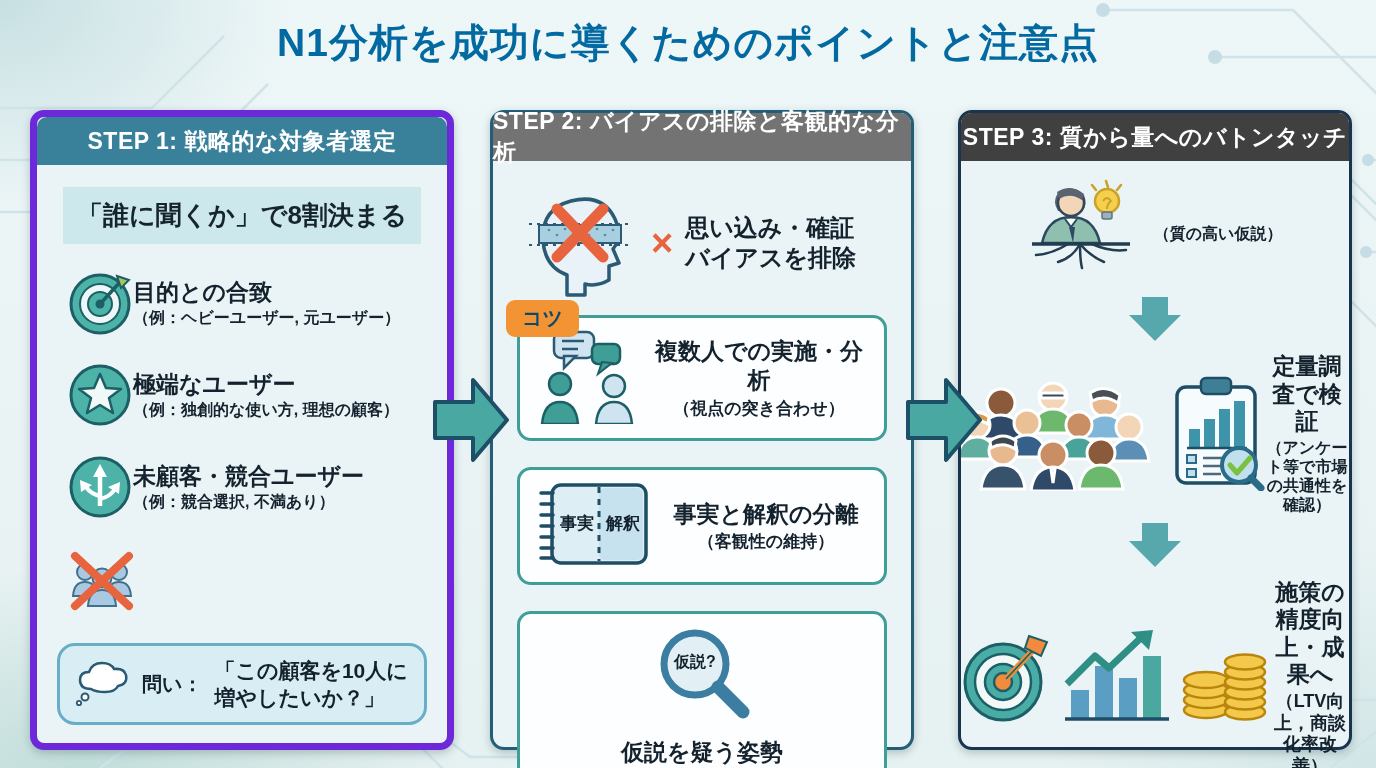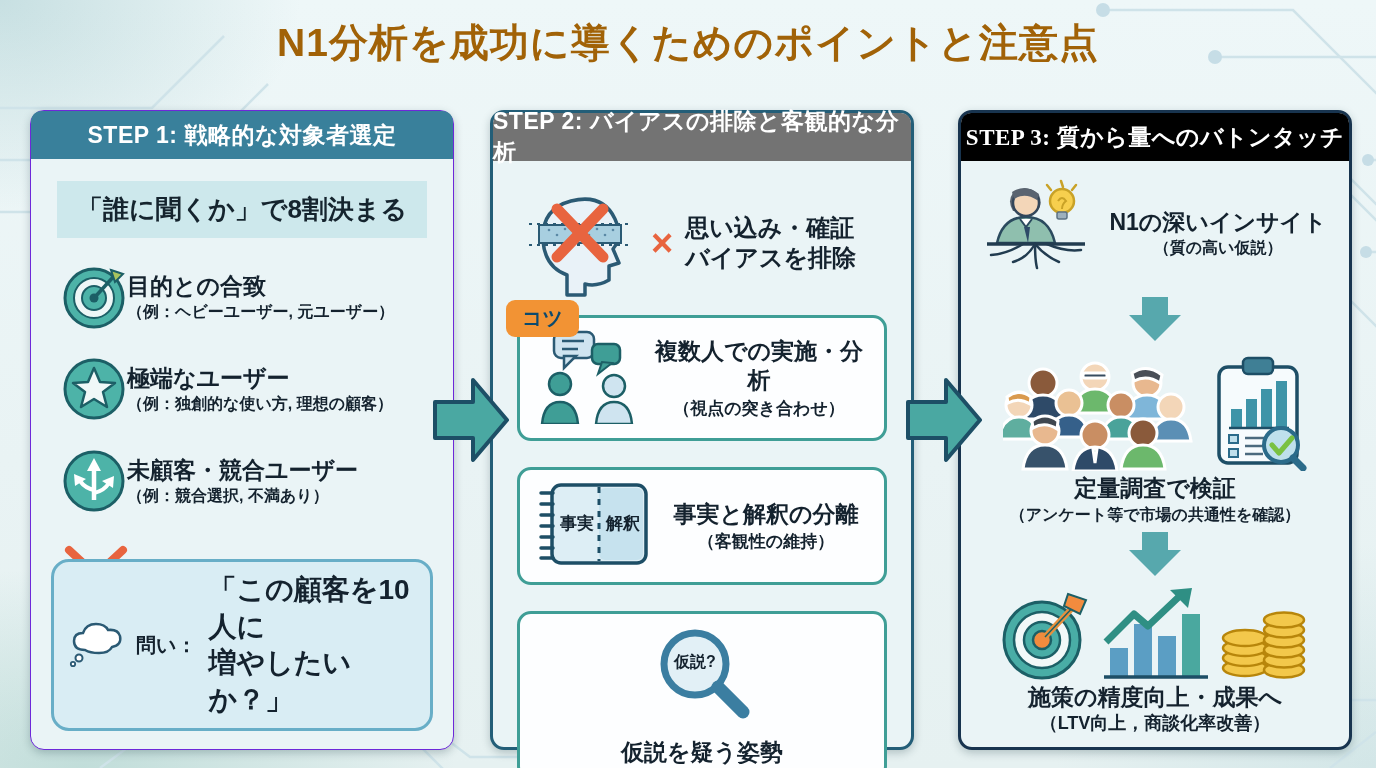--- a/index.html
+++ b/index.html
@@ -9,56 +9,56 @@
     background:
       radial-gradient(430px 300px at 0% 0%, rgba(110,170,175,.30), transparent 70%),
       radial-gradient(520px 280px at 6% 100%, rgba(115,180,168,.32), transparent 72%),
       radial-gradient(460px 320px at 100% 100%, rgba(140,190,195,.22), transparent 70%),
       linear-gradient(180deg,#eef7f8 0%,#e9f3f4 60%,#e6f1f1 100%);
     color:#14222e;
   }
   .bg-circuit{position:absolute;inset:0;z-index:0;pointer-events:none;}
   .main-title{
     position:absolute;top:16px;left:0;right:0;z-index:2;
-    text-align:center;font-size:39px;font-weight:800;color:#a16207;letter-spacing:1px;
+    text-align:center;font-size:39px;font-weight:800;color:#0369a1;letter-spacing:1px;
   }
   .step-card{
     position:absolute;top:110px;height:640px;z-index:1;
     background:#eaf4f6;border-radius:14px;box-shadow:0 3px 8px rgba(20,50,60,.25);
     box-sizing:border-box;
   }
-  .card-1{left:30px;width:424px;border:1px solid #6d28d9;}
+  .card-1{left:30px;width:424px;border:7px solid #6d28d9;}
   .card-2{left:490px;width:424px;border:3px solid #235e78;}
   .card-3{left:958px;width:394px;border:3px solid #18344f;}
   .step-header{
     height:48px;border-radius:10px 10px 0 0;display:flex;align-items:center;justify-content:center;
     color:#ffffff;font-size:23px;font-weight:700;letter-spacing:.5px;
   }
   .card-1 .step-header{background:#39809b;}
   .card-2 .step-header{background:#737373;}
-  .card-3 .step-header{background:#000000;font-family:Liberation Serif, serif;}
+  .card-3 .step-header{background:#404040;}
 
   
   .hl-box{
     margin:22px 26px 4px 26px;background:#cde8ec;border-radius:0;
     text-align:center;font-size:26px;font-weight:800;padding:11px 2px;color:#15242e;
   }
   .s1-item{display:flex;align-items:center;margin:26px 8px 0 30px;}
   .s1-icon{flex:none;width:66px;height:66px;}
   .s1-text{line-height:1.2;}
   .s1-title{font-size:23px;font-weight:800;}
   .s1-sub{font-size:16px;font-weight:700;margin-top:2px;}
   .x-prefix{color:#e8643f;font-weight:900;font-size:27px;margin-right:6px;vertical-align:-1px;}
   .question-box{
     position:absolute;left:20px;right:20px;bottom:18px;
     background:#d9edf4;border:3px solid #68aec7;border-radius:18px;
     display:flex;align-items:center;gap:12px;padding:10px 14px;box-sizing:border-box;
   }
   .q-label{font-size:20px;font-weight:700;white-space:nowrap;}
-  .q-text{font-size:28px;font-weight:800;line-height:1.3;}
+  .q-text{font-size:21px;font-weight:800;line-height:1.3;}
 
   
   .s2-warning{display:flex;align-items:center;gap:12px;margin:24px 8px 14px 34px;height:116px;}
   .s2-x{color:#e8643f;font-size:38px;font-weight:900;line-height:1;}
   .s2-warn-text{font-size:24px;font-weight:800;line-height:1.25;}
   .s2-boxes{margin:0 24px;}
   .s2-box{
     position:relative;background:#fdfeff;border:3px solid #3f9e96;border-radius:14px;
     display:flex;align-items:center;gap:10px;padding:10px 10px 10px 16px;
     min-height:116px;box-sizing:border-box;margin-bottom:26px;
@@ -79,21 +79,21 @@
 
   
   .s3-stack{display:flex;flex-direction:column;align-items:center;padding-top:16px;}
   .s3-stage1{display:flex;align-items:center;gap:6px;}
   .s3-text{text-align:center;line-height:1.2;}
   .s3-title{font-size:23px;font-weight:800;}
   .s3-sub{font-size:16px;font-weight:700;margin-top:2px;}
   .s3-sub-wide{font-size:16px;font-weight:700;margin-top:2px;}
   .s3-arrow{margin:8px 0;}
   .s3-iconrow{display:flex;align-items:flex-end;gap:8px;}
-  .s3-stage{display:flex;flex-direction:column;align-items:center;}
+  .s3-stage{display:flex;flex-direction:row;align-items:center;}
 
   .flow-arrow{position:absolute;top:372px;z-index:5;}
   .flow-arrow-1{left:433px;}
   .flow-arrow-2{left:906px;}
 </style>
 </head>
 <body>
 
 <svg class="bg-circuit" width="1376" height="768" viewBox="0 0 1376 768">
   <g stroke="#cfe3e9" stroke-width="2.5" fill="none">
@@ -341,21 +341,20 @@
           <g fill="none" stroke="#223c50" stroke-width="2.5" stroke-linecap="round">
             <path d="M52,67 q-8,14 -22,18"></path>
             <path d="M52,67 q10,12 24,18"></path>
             <path d="M40,67 q-16,10 -32,11"></path>
             <path d="M64,67 q18,8 34,6"></path>
             <path d="M52,67 q0,16 2,24"></path>
           </g>
         </svg>
       </span>
       <span class="s3-text">
-        <div class="s3-title">N1の深いインサイト</div>
         <div class="s3-sub">（質の高い仮説）</div>
       </span>
     </div>
 
     <span class="s3-arrow">
       <svg width="52" height="44" viewBox="0 0 52 44">
         <polygon points="13,0 39,0 39,18 52,18 26,44 0,18 13,18" fill="#57a8ad"></polygon>
       </svg>
     </span>
 

